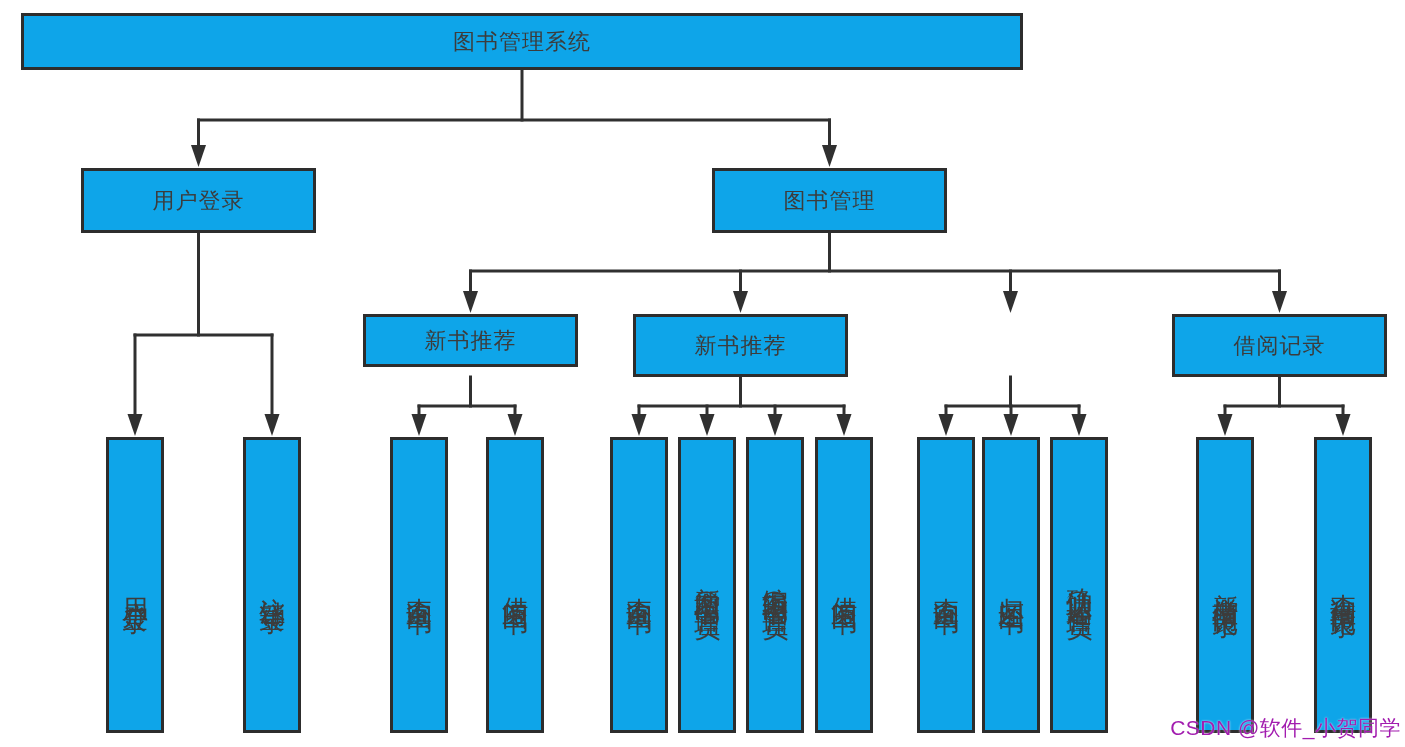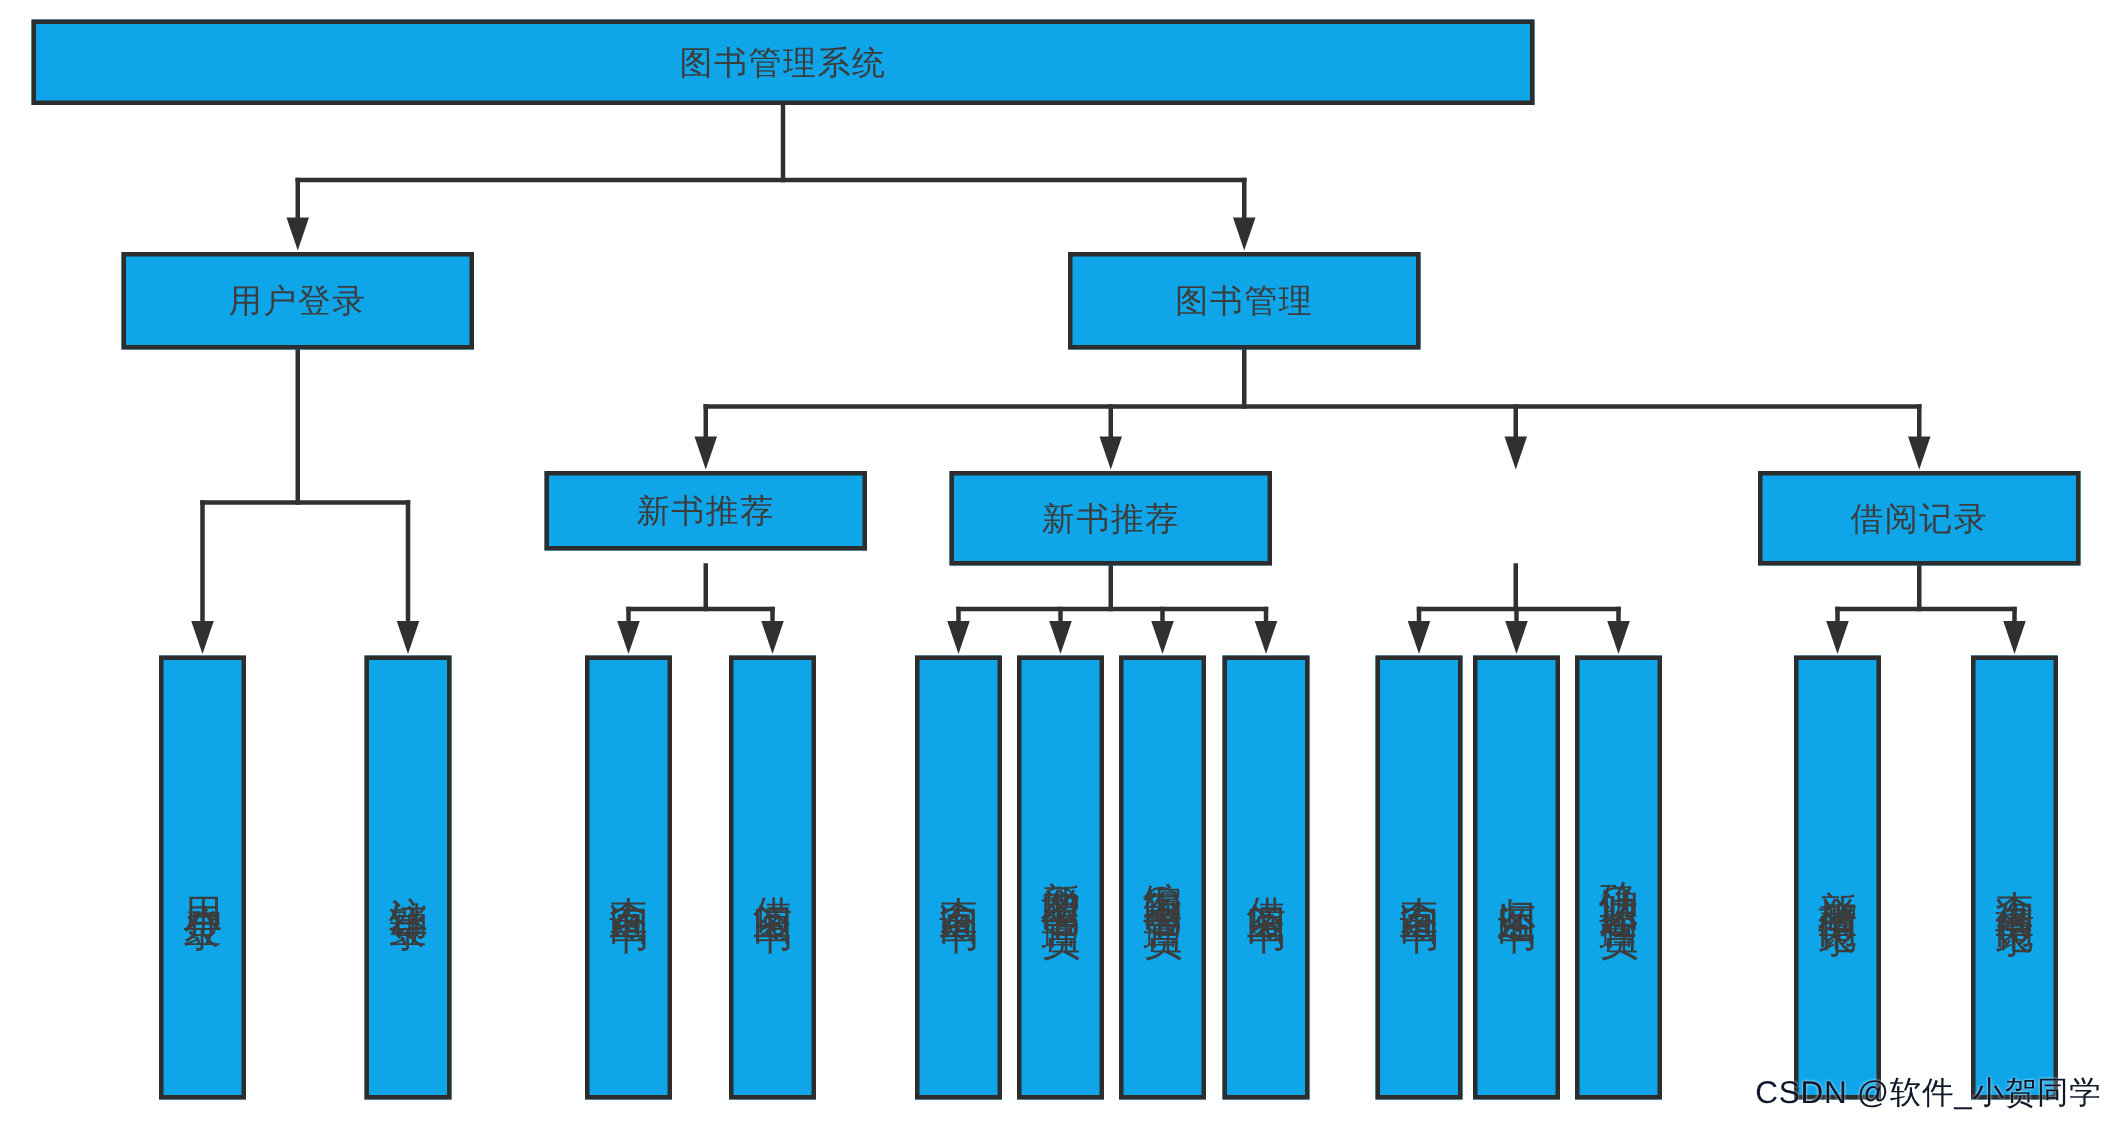--- a/index.html
+++ b/index.html
@@ -15,21 +15,21 @@
     box-sizing:border-box;display:flex;align-items:center;justify-content:center;
     color:#3c3c3c;z-index:2;
   }
   .h-label{font-size:22px;letter-spacing:1px;white-space:nowrap;}
   .leaf .v-label{
     writing-mode:vertical-rl;text-orientation:mixed;
     font-size:26px;letter-spacing:4px;line-height:1.05;white-space:nowrap;
   }
   .watermark{
     position:absolute;right:4px;top:714px;z-index:3;
-    font-size:21px;color:#0f172a;letter-spacing:0.5px;white-space:nowrap;
+    font-size:21px;color:#a21caf;letter-spacing:0.5px;white-space:nowrap;
     text-shadow:0 0 2px rgba(255,255,255,0.9);
   }
 </style>
 </head>
 <body>
 
 <div class="canvas">
   <svg id="connectors" width="1405" height="747">
       <path d="M522 70 V120"></path>
       <path d="M198.5 120 H829.5"></path>

